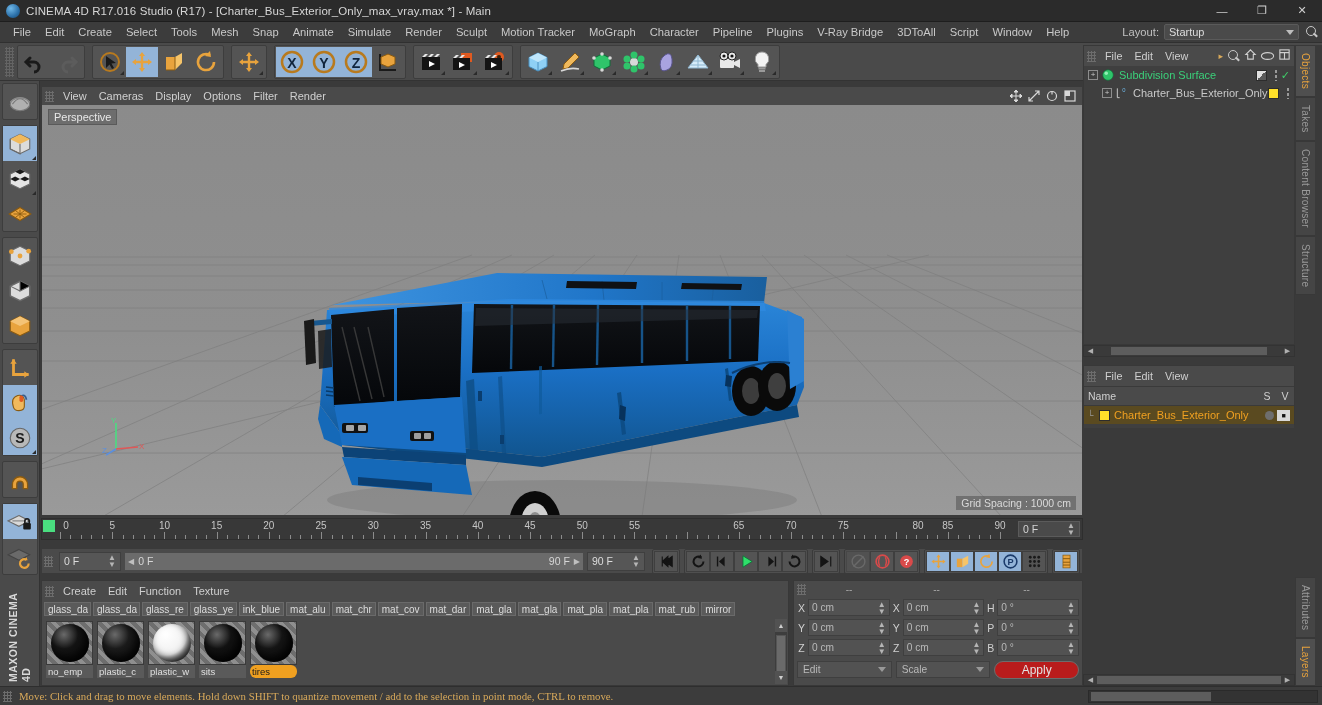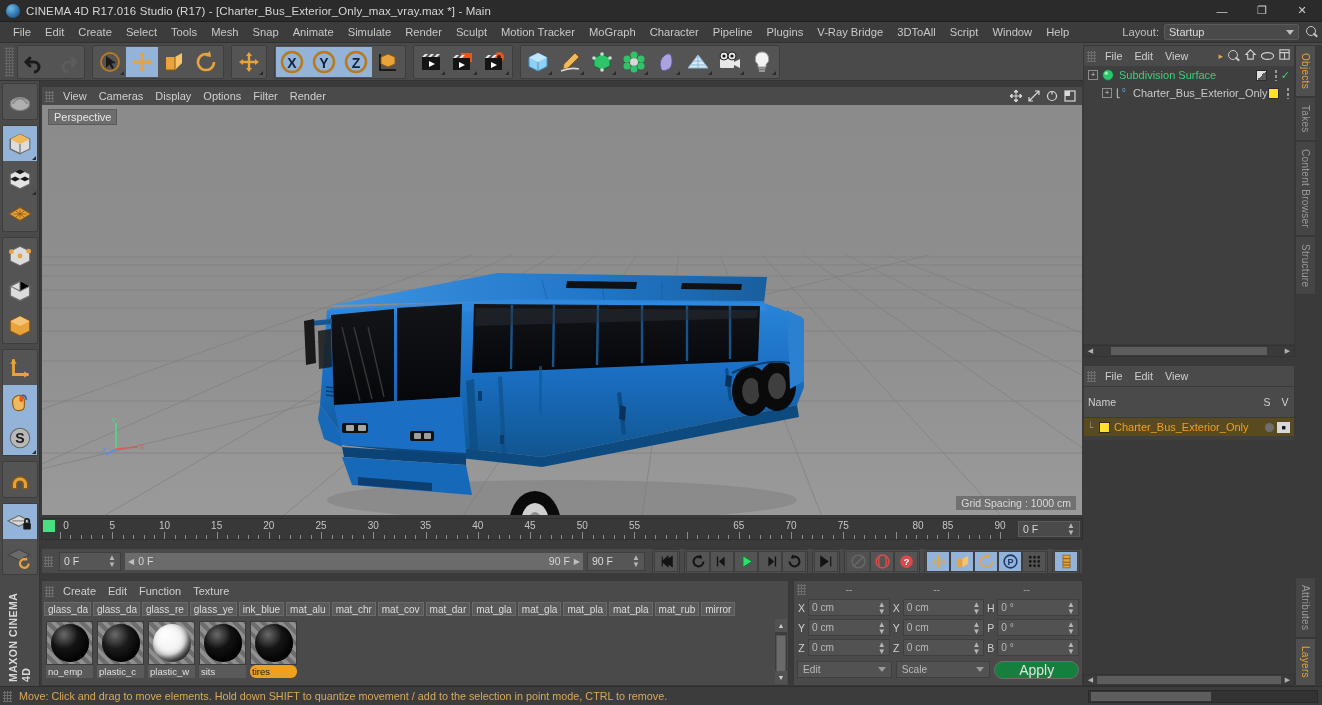--- a/index.html
+++ b/index.html
@@ -147,26 +147,26 @@
   #coords { position:absolute; left:793px; top:580px; width:290px; bottom:19px;
     background:#4a4a4a; border:1px solid #383838; }
   #coords .crow { display:flex; align-items:center; height:19px; gap:2px; padding:0 3px; margin-top:1px; }
   .axl { color:#d0d0d0; font-size:10.5px; width:9px; text-align:center; flex:none; }
   .cfield { flex:1; height:17px; background:#525252; border:1px solid #3f3f3f; display:flex;
     align-items:center; padding:0 3px; color:#b9b9b9; font-size:10.2px; }
   .drop { height:17px; background:#525252; border:1px solid #3f3f3f; display:flex; align-items:center;
     padding:0 5px; color:#b9b9b9; font-size:10.2px; flex:1; }
   .drop .arr { margin-left:auto; border-left:4px solid transparent; border-right:4px solid transparent;
     border-top:5px solid #999; }
-  #applybtn { flex:1; height:18px; background:#15803d; border:1px solid #6d6d6d; border-radius:9px;
-    color:#e2e2e2; font-size:14px; display:flex; align-items:center; justify-content:center; }
+  #applybtn { flex:1; height:18px; background:#b91c1c; border:1px solid #6d6d6d; border-radius:9px;
+    color:#e2e2e2; font-size:12px; display:flex; align-items:center; justify-content:center; }
 
   
   #statusbar { position:absolute; left:0; right:0; bottom:0; height:19px; background:#3c3c3c;
-    display:flex; align-items:center; border-top:1px solid #2e2e2e; }
+    display:flex; align-items:center; border-top:1px solid #2e2e2e;font-family:Liberation Serif, serif; }
   #statusbar .txt { color:#d8a95a; font-size:10.8px; padding-left:4px; }
   #sbscroll { margin-left:auto; width:230px; height:13px; background:#333; margin-right:4px;
     border:1px solid #2a2a2a; position:relative; }
   #sbscroll .th { position:absolute; left:2px; top:1px; bottom:1px; width:120px; background:#5d5d5d; }
 
   #hscroll { position:absolute; right:27px; top:350px; width:212px; height:12px; background:#3a3a3a;
     border:1px solid #333; display:flex; align-items:center; }
   #hscroll .th { margin:0 14px; flex:1; height:8px; background:#5d5d5d; }
   #hscroll .a { width:13px; text-align:center; color:#b0b0b0; font-size:7px; }
 </style>
@@ -787,21 +787,21 @@
 
   <div class="panel" style="height:60px;margin-top:8px;">
     <div class="phead">
       <span class="dotgrip"></span>
       <div id="mtmenu" style="display:flex;">
           <span class="mi">File</span>
           <span class="mi">Edit</span>
           <span class="mi">View</span>
         </div>
     </div>
-    <div style="height:32px;background:#4a4a4a;display:flex;align-items:center;border-top:1px solid #3a3a3a;border-bottom:1px solid #3a3a3a;">
+    <div style="height:20px;background:#4a4a4a;display:flex;align-items:center;border-top:1px solid #3a3a3a;border-bottom:1px solid #3a3a3a;">
       <span style="flex:1;padding-left:4px;color:#d0d0d0;font-size:10.5px;">Name</span>
       <span style="width:18px;text-align:center;color:#d0d0d0;font-size:10.5px;">S</span>
       <span style="width:18px;text-align:center;color:#d0d0d0;font-size:10.5px;">V</span>
     </div>
     <div class="pbody" id="mtlist" style="height:22px;">
         <div class="objrow" style="background: rgb(90, 74, 32);">
           <span style="width:12px;color:#9a9a9a;font-size:9px;">└</span>
           <span class="sw" style="background:#ffe02a;"></span>
           <span style="color:#f0a020;">Charter_Bus_Exterior_Only</span>
           <span class="tagarea">

